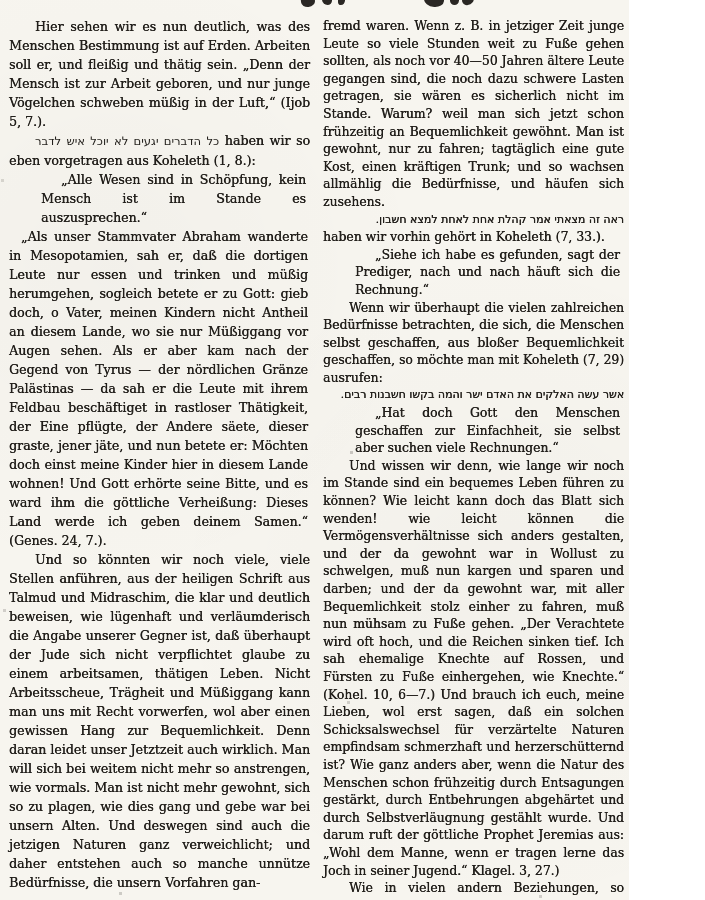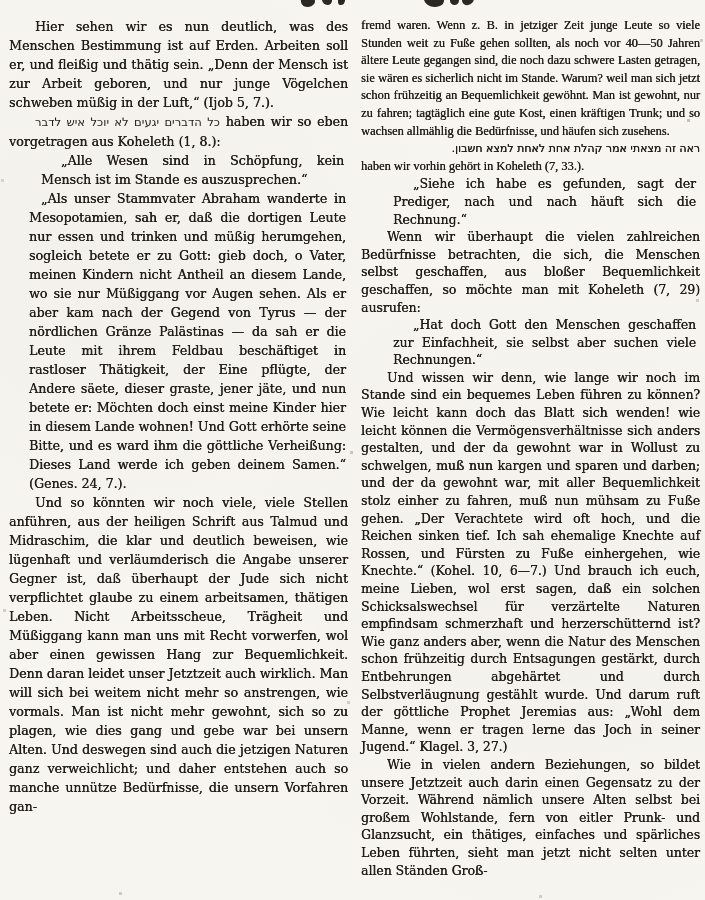--- a/index.html
+++ b/index.html
@@ -1,18 +1,18 @@
 <!DOCTYPE html>
 <html><head>
 <meta charset="utf-8">
 <style>
   html,body { margin:0; padding:0; }
   .page {
     position:relative;
-    width:705px; height:900px;
+    width:629px; height:900px;
     overflow:hidden;
     background:
       radial-gradient(circle at 18% 30%, rgba(0,0,0,0.018), transparent 40%),
       radial-gradient(circle at 80% 65%, rgba(0,0,0,0.02), transparent 45%),
       #f7f5ef;
     color:#211e1a;
   }
   
   .orn { position:absolute; background:#2a2724; }
   .orn.o1 { left:301px; top:-4px; width:14px; height:11px; border-radius:0 0 60% 60%; transform:rotate(-6deg); }
@@ -35,23 +35,23 @@
     width:339px;
     font-family:"DejaVu Serif", serif;
     text-align:justify;
     text-shadow:0.3px 0 0 currentColor; 
     hyphens:none;
   }
   .col.left  { font-size:12.6px; line-height:19px; }
   .col.right { font-size:12.4px; line-height:17.6px; }
 
   .blk.p    { text-indent:26px; }
-  .blk.cont { text-indent:0;font-family:Liberation Serif, serif; }
+  .blk.cont { text-indent:0; }
   .blk.q1   { margin-left:32px; margin-right:4px; text-indent:20px; }
-  .blk.q2   { margin-left:20px; margin-right:2px; text-indent:12px; }
+  .blk.q2   { margin-right:2px; text-indent:12px; }
   .blk.heb  { direction:rtl; text-align:right;
               font-family:"DejaVu Sans", sans-serif; font-size:11px; }
   .heb-inline { font-family:"DejaVu Sans", sans-serif; font-size:11.6px;
                 text-shadow:none; font-weight:normal; }
 </style>
 </head>
 <body>
 
 <div class="page">
   <div>
@@ -71,18 +71,19 @@
         <div class="blk q1">„Alle Wesen sind in Schöpfung, kein Mensch ist im Stande es auszusprechen.“</div>
         <div class="blk q2">„Als unser Stammvater Abraham wanderte in Mesopotamien, sah er, daß die dortigen Leute nur essen und trinken und müßig herumgehen, sogleich betete er zu Gott: gieb doch, o Vater, meinen Kindern nicht Antheil an diesem Lande, wo sie nur Müßiggang vor Augen sehen. Als er aber kam nach der Gegend von Tyrus — der nördlichen Gränze Palästinas — da sah er die Leute mit ihrem Feldbau beschäftiget in rastloser Thätigkeit, der Eine pflügte, der Andere säete, dieser graste, jener jäte, und nun betete er: Möchten doch einst meine Kinder hier in diesem Lande wohnen! Und Gott erhörte seine Bitte, und es ward ihm die göttliche Verheißung: Dieses Land werde ich geben deinem Samen.“ (Genes. 24, 7.).</div>
         <div class="blk p">Und so könnten wir noch viele, viele Stellen anführen, aus der heiligen Schrift aus Talmud und Midraschim, die klar und deutlich beweisen, wie lügenhaft und verläumderisch die Angabe unserer Gegner ist, daß überhaupt der Jude sich nicht verpflichtet glaube zu einem arbeitsamen, thätigen Leben. Nicht Arbeitsscheue, Trägheit und Müßiggang kann man uns mit Recht vorwerfen, wol aber einen gewissen Hang zur Bequemlichkeit. Denn daran leidet unser Jetztzeit auch wirklich. Man will sich bei weitem nicht mehr so anstrengen, wie vormals. Man ist nicht mehr gewohnt, sich so zu plagen, wie dies gang und gebe war bei unsern Alten. Und deswegen sind auch die jetzigen Naturen ganz verweichlicht; und daher entstehen auch so manche unnütze Bedürfnisse, die unsern Vorfahren gan-</div>
       </div>
     <div class="col right">
         <div class="blk cont">fremd waren. Wenn z. B. in jetziger Zeit junge Leute so viele Stunden weit zu Fuße gehen sollten, als noch vor 40—50 Jahren ältere Leute gegangen sind, die noch dazu schwere Lasten getragen, sie wären es sicherlich nicht im Stande. Warum? weil man sich jetzt schon frühzeitig an Bequemlichkeit gewöhnt. Man ist gewohnt, nur zu fahren; tagtäglich eine gute Kost, einen kräftigen Trunk; und so wachsen allmählig die Bedürfnisse, und häufen sich zusehens.</div>
         <div class="blk heb" dir="rtl">ראה זה מצאתי אמר קהלת אחת לאחת למצא חשבון.</div>
         <div class="blk cont">haben wir vorhin gehört in Koheleth (7, 33.).</div>
         <div class="blk q1">„Siehe ich habe es gefunden, sagt der Prediger, nach und nach häuft sich die Rechnung.“</div>
         <div class="blk p">Wenn wir überhaupt die vielen zahlreichen Bedürfnisse betrachten, die sich, die Menschen selbst geschaffen, aus bloßer Bequemlichkeit geschaffen, so möchte man mit Koheleth (7, 29) ausrufen:</div>
+        <div class="blk heb" dir="rtl">אשר עשה האלקים את האדם ישר והמה בקשו חשבנות רבים.</div>
         <div class="blk q1">„Hat doch Gott den Menschen geschaffen zur Einfachheit, sie selbst aber suchen viele Rechnungen.“</div>
         <div class="blk p">Und wissen wir denn, wie lange wir noch im Stande sind ein bequemes Leben führen zu können? Wie leicht kann doch das Blatt sich wenden! wie leicht können die Vermögensverhältnisse sich anders gestalten, und der da gewohnt war in Wollust zu schwelgen, muß nun kargen und sparen und darben; und der da gewohnt war, mit aller Bequemlichkeit stolz einher zu fahren, muß nun mühsam zu Fuße gehen. „Der Verachtete wird oft hoch, und die Reichen sinken tief. Ich sah ehemalige Knechte auf Rossen, und Fürsten zu Fuße einhergehen, wie Knechte.“ (Kohel. 10, 6—7.) Und brauch ich euch, meine Lieben, wol erst sagen, daß ein solchen Schicksalswechsel für verzärtelte Naturen empfindsam schmerzhaft und herzerschütternd ist? Wie ganz anders aber, wenn die Natur des Menschen schon frühzeitig durch Entsagungen gestärkt, durch Entbehrungen abgehärtet und durch Selbstverläugnung gestählt wurde. Und darum ruft der göttliche Prophet Jeremias aus: „Wohl dem Manne, wenn er tragen lerne das Joch in seiner Jugend.“ Klagel. 3, 27.)</div>
         <div class="blk p">Wie in vielen andern Beziehungen, so bildet unsere Jetztzeit auch darin einen Gegensatz zu der Vorzeit. Während nämlich unsere Alten selbst bei großem Wohlstande, fern von eitler Prunk- und Glanzsucht, ein thätiges, einfaches und spärliches Leben führten, sieht man jetzt nicht selten unter allen Ständen Groß-</div>
       </div>
   </div>
 </div>
 
 </body></html>

